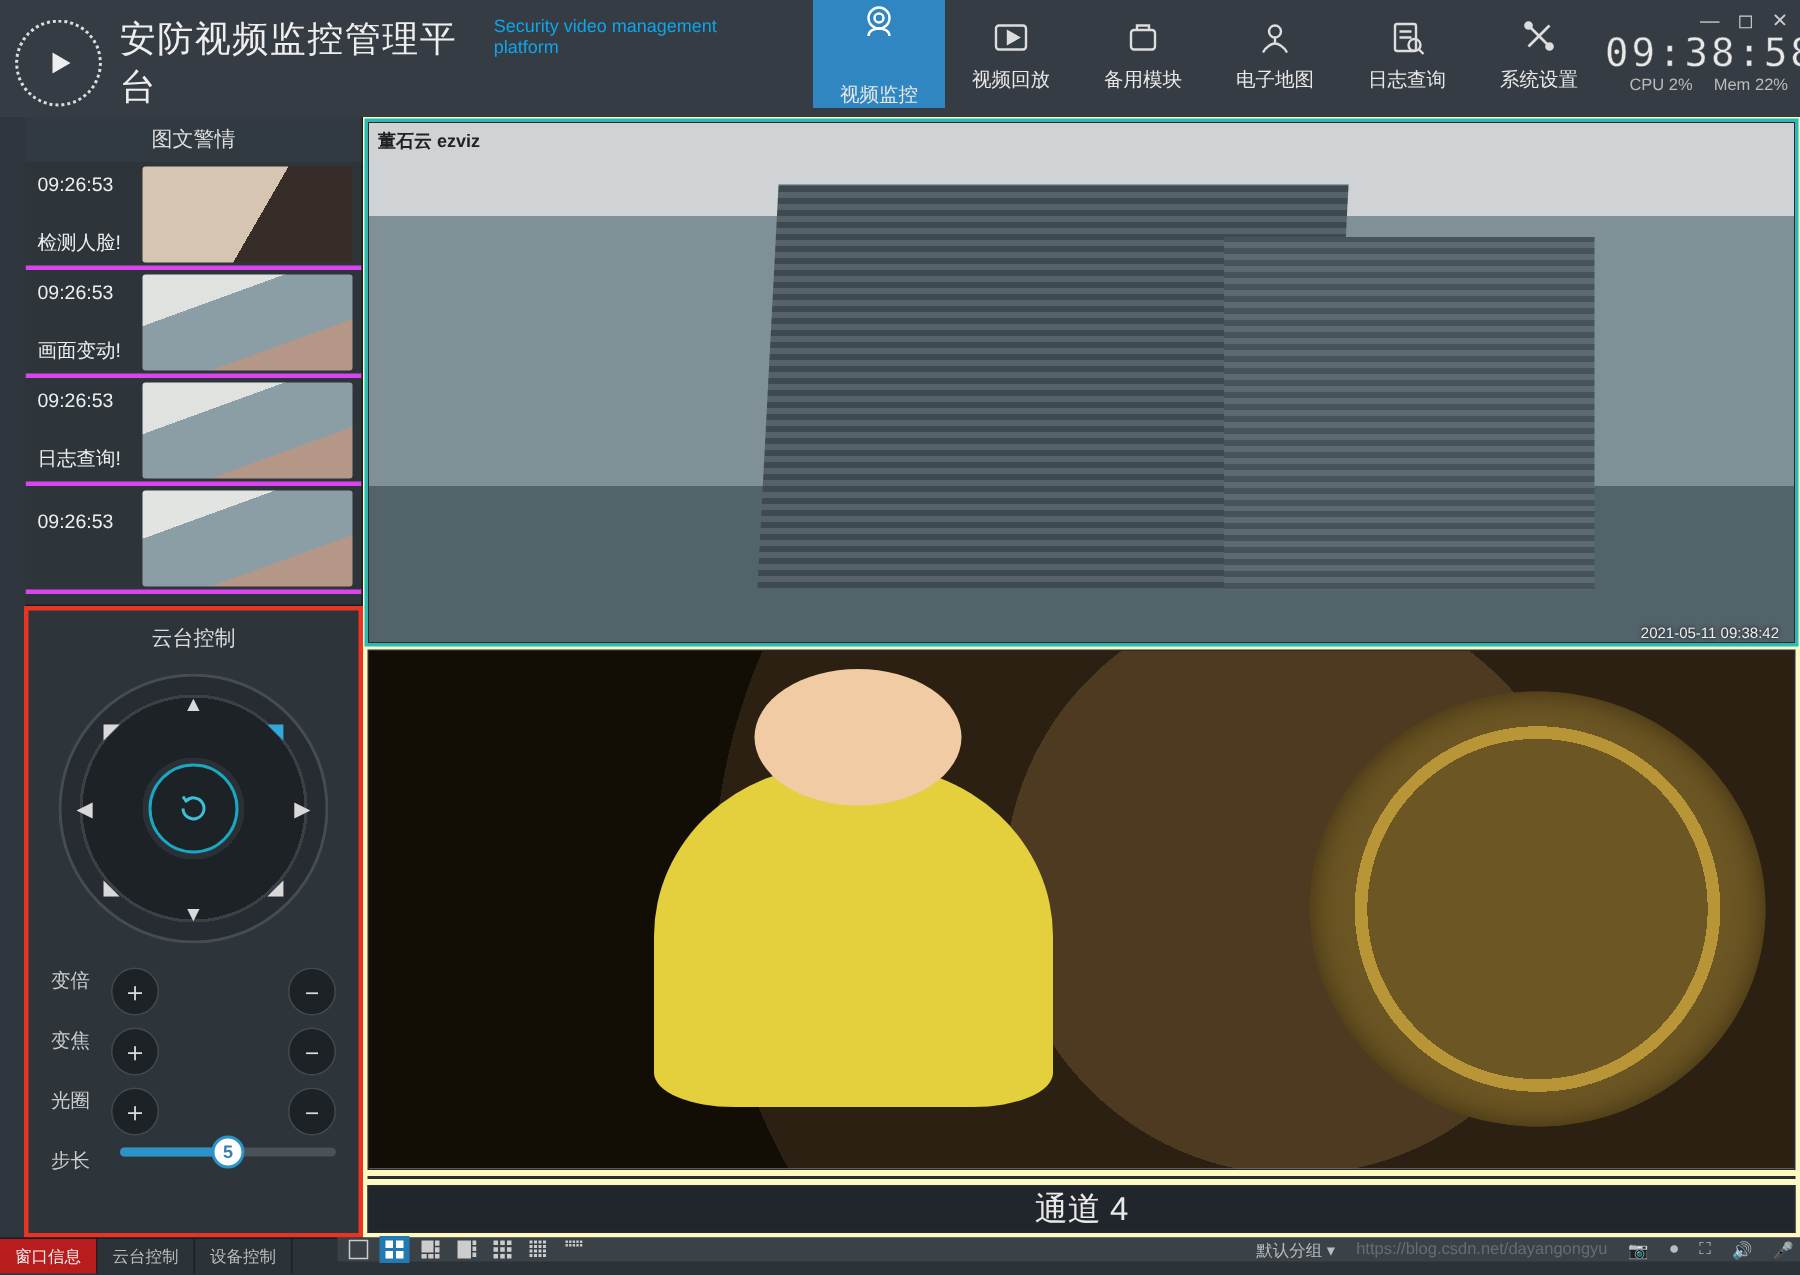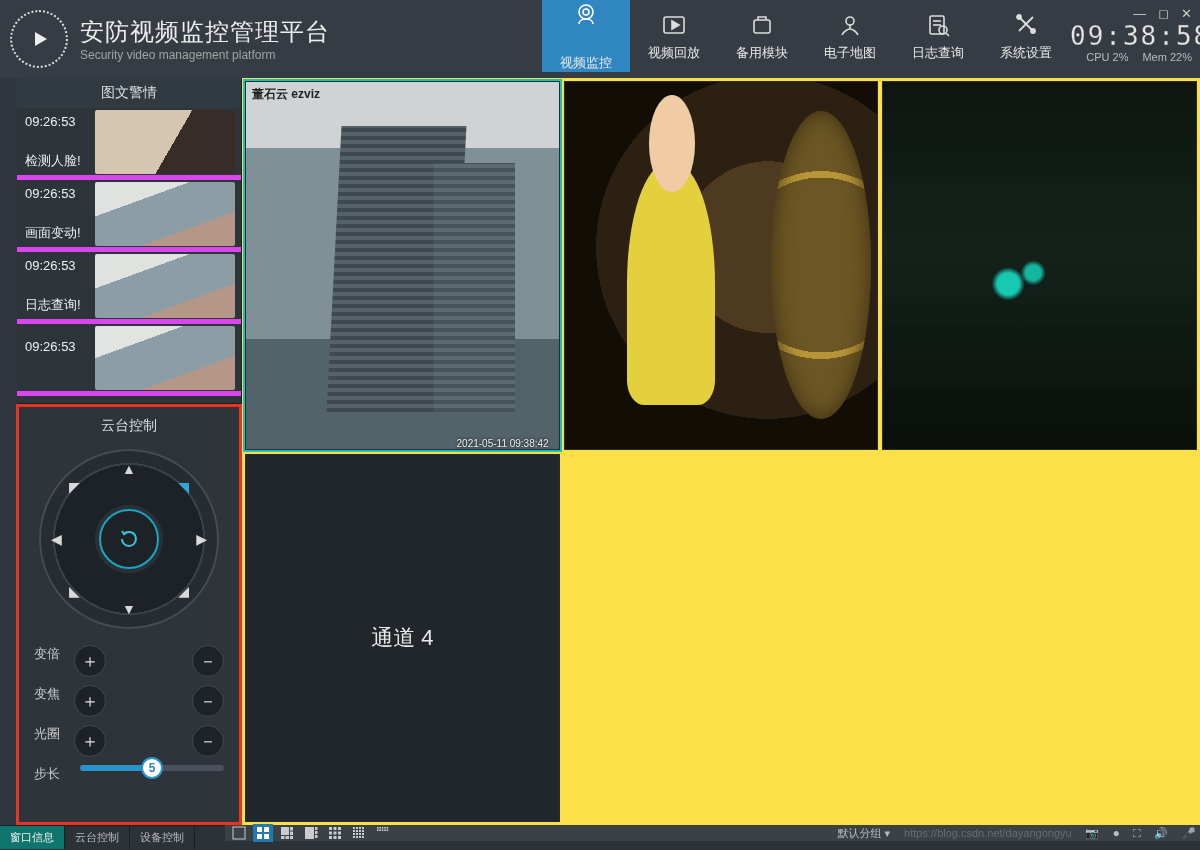--- a/index.html
+++ b/index.html
@@ -2,41 +2,41 @@
 <html><head>
 <meta charset="utf-8">
 <style>
   * { box-sizing: border-box; margin: 0; padding: 0; }
   body { width: 1200px; height: 850px; background: #2F363D; font-family: "Microsoft YaHei", sans-serif; color: #ccc; overflow: hidden; position: relative; }
 
   
   .header { display: flex; height: 78px; background: #363C43; align-items: flex-start; }
   .logo-wrap { display: flex; align-items: center; gap: 12px; padding: 10px 18px 0 10px; }
   .logo-circle { width: 58px; height: 58px; border: 2px dotted #ddd; border-radius: 50%; display:flex;align-items:center;justify-content:center;}
-  .titles { display:flex; flex-direction:column; justify-content:center; }
+  .titles { display:flex; flex-direction:row; justify-content:center; }
   .title-main { font-size: 24px; color: #eee; font-weight: 400; letter-spacing:1px;}
-  .title-sub  { font-size: 12px; color: #a3a3a3; }
+  .title-sub  { font-size: 12px; color: #0ea5e9; }
 
   .nav { margin-left: auto; display: flex; height: 75px; align-items: flex-start; padding-top:0;}
   .nav-item { width: 88px; height: 72px; display:flex;flex-direction:column;align-items:center;justify-content:center;gap:4px;font-size:13px;color:#e8e8e8;cursor:pointer;}
   .nav-item.active { background:#2f86c1;justify-content:space-between;}
   .nav-icon { font-size: 28px; line-height:1;}
 
   .header-right { width:130px;padding:6px 8px 4px 0; text-align:right;}
   .win-ctrl { display:flex;justify-content:flex-end;gap:12px;font-size:13px;color:#ccc;}
   .win-ctrl span{cursor:pointer;}
   .clock { font-family: "Consolas", monospace; font-size:26px; color:#e8e8e8;letter-spacing:2px; -webkit-text-stroke:0.3px #555;}
   .sysstat { font-size:11px; color:#bbb; display:flex; gap:14px; justify-content:flex-end;}
 
   
   .body { display:flex; height: calc(850px - 78px - 25px); padding-left: 17px;}
   .sidebar { width:225px; background:#2D343A; border-right:1px solid #1a1f24;display:flex;flex-direction:column;}
   .panel-title{ font-size:14px;text-align:center;padding:6px 0;color:#ddd;background:#323a41;}
   .alert-list { flex:0 0 auto; height:296px; overflow:hidden; border-bottom:1px solid #1a1f24;}
-  .alert-row { display:flex;align-items:center;height:72px;border-bottom:5px solid #d946ef;}
+  .alert-row { display:flex;align-items:center;height:72px;border-bottom:3px solid #d946ef;}
   .alert-info { width:78px;padding-left:8px;display:flex;flex-direction:column;gap:6px;}
   .alert-time{font-size:13px;color:#eee;font-weight:500;}
   .alert-msg{font-size:13px;color:#eee;margin-top:17px;}
   .alert-thumb{flex:1;height:64px;margin:4px 6px 4px 0;background:#444;border-radius:2px;}
   .thumb-a{background:linear-gradient(120deg,#d6c5b0 55%,#372d28 55%);}
   .thumb-b{background:linear-gradient(160deg,#e0e2e0 30%,#8b9da5 30% 70%,#b59788 70%);}
   .thumb-c{background:linear-gradient(160deg,#e2e4e2 28%,#8b9da5 28% 70%,#b59788 70%);}
 
   
   .ptz-panel{flex:1;border:3px solid #e93323;margin:0 -1px 0 -1px;padding:4px 0 8px 0;display:flex;flex-direction:column;align-items:center;}
@@ -58,25 +58,25 @@
   .ptz-row .lbl{width:40px;}
   .circle-btn{width:32px;height:32px;border-radius:50%;background:#1d2227;border:1px solid #424950;color:#ddd;display:flex;align-items:center;justify-content:center;font-size:18px;cursor:pointer;}
   .ptz-row .gap{flex:1;}
   .slider-track{flex:1;height:6px;background:#49525a;border-radius:3px;position:relative;margin-left:6px;}
   .slider-fill{position:absolute;left:0;top:0;height:6px;background:#2a93c9;width:50%;border-radius:3px;}
   .slider-knob{position:absolute;left:50%;top:50%;transform:translate(-50%,-50%);width:22px;height:22px;border-radius:50%;background:#fff;color:#3a7fb0;font-size:12px;display:flex;align-items:center;justify-content:center;border:2px solid #2a93c9;font-weight:bold;}
 
   
   .sidebar-tabs{display:flex;height:24px;border-top:1px solid #1a1f24;background:#2b3238;}
   .stab{font-size:11px;padding:4px 10px;color:#bbb;border-right:1px solid #1a1f24;cursor:pointer;}
-  .stab.active{background:#0f766e;color:#eee;}
+  .stab.active{background:#b91c1c;color:#eee;}
 
   
   .main{flex:1;display:flex;flex-direction:column;}
-  .grid{flex:1;display:grid;grid-template-columns:1fr 1fr 1fr;grid-template-rows:1fr 1fr;gap:4px;padding:3px 3px 3px 3px;background:#fde047;}
+  .grid{flex:1;display:grid;grid-template-columns:1fr;grid-template-rows:1fr 1fr;gap:4px;padding:3px 3px 3px 3px;background:#fef9c3;}
   .tile{background:#161b1f;position:relative;overflow:hidden;border:1px solid #262c32;}
   .tile.sel{outline:2px solid #19c0bd;}
   .tile-label{position:absolute;bottom:0;right:10px;font-size:10px;color:#eee;text-shadow:0 0 3px #000;}
   .tile-overlay-tl{position:absolute;left:6px;top:4px;font-size:12px;color:#222;font-weight:bold;}
   .tile1-bg{background:linear-gradient(180deg,#cfd3d6 0 18%, #7f9097 18% 70%,#53636a 70% 100%);}
   .building{position:absolute;left:28%;top:12%;width:40%;height:78%;background:
      repeating-linear-gradient(0deg,#3e4a51 0 4px,#566168 4px 8px);transform:skewX(-3deg);}
   .building2{position:absolute;left:60%;top:22%;width:26%;height:68%;background:
      repeating-linear-gradient(0deg,#47535a 0 4px,#5e6a72 4px 8px);}
   .tile2-bg{background:radial-gradient(circle at 65% 45%, #4d3a21 0 30%, #2b2012 30% 60%, #120d05 60% 100%);}

